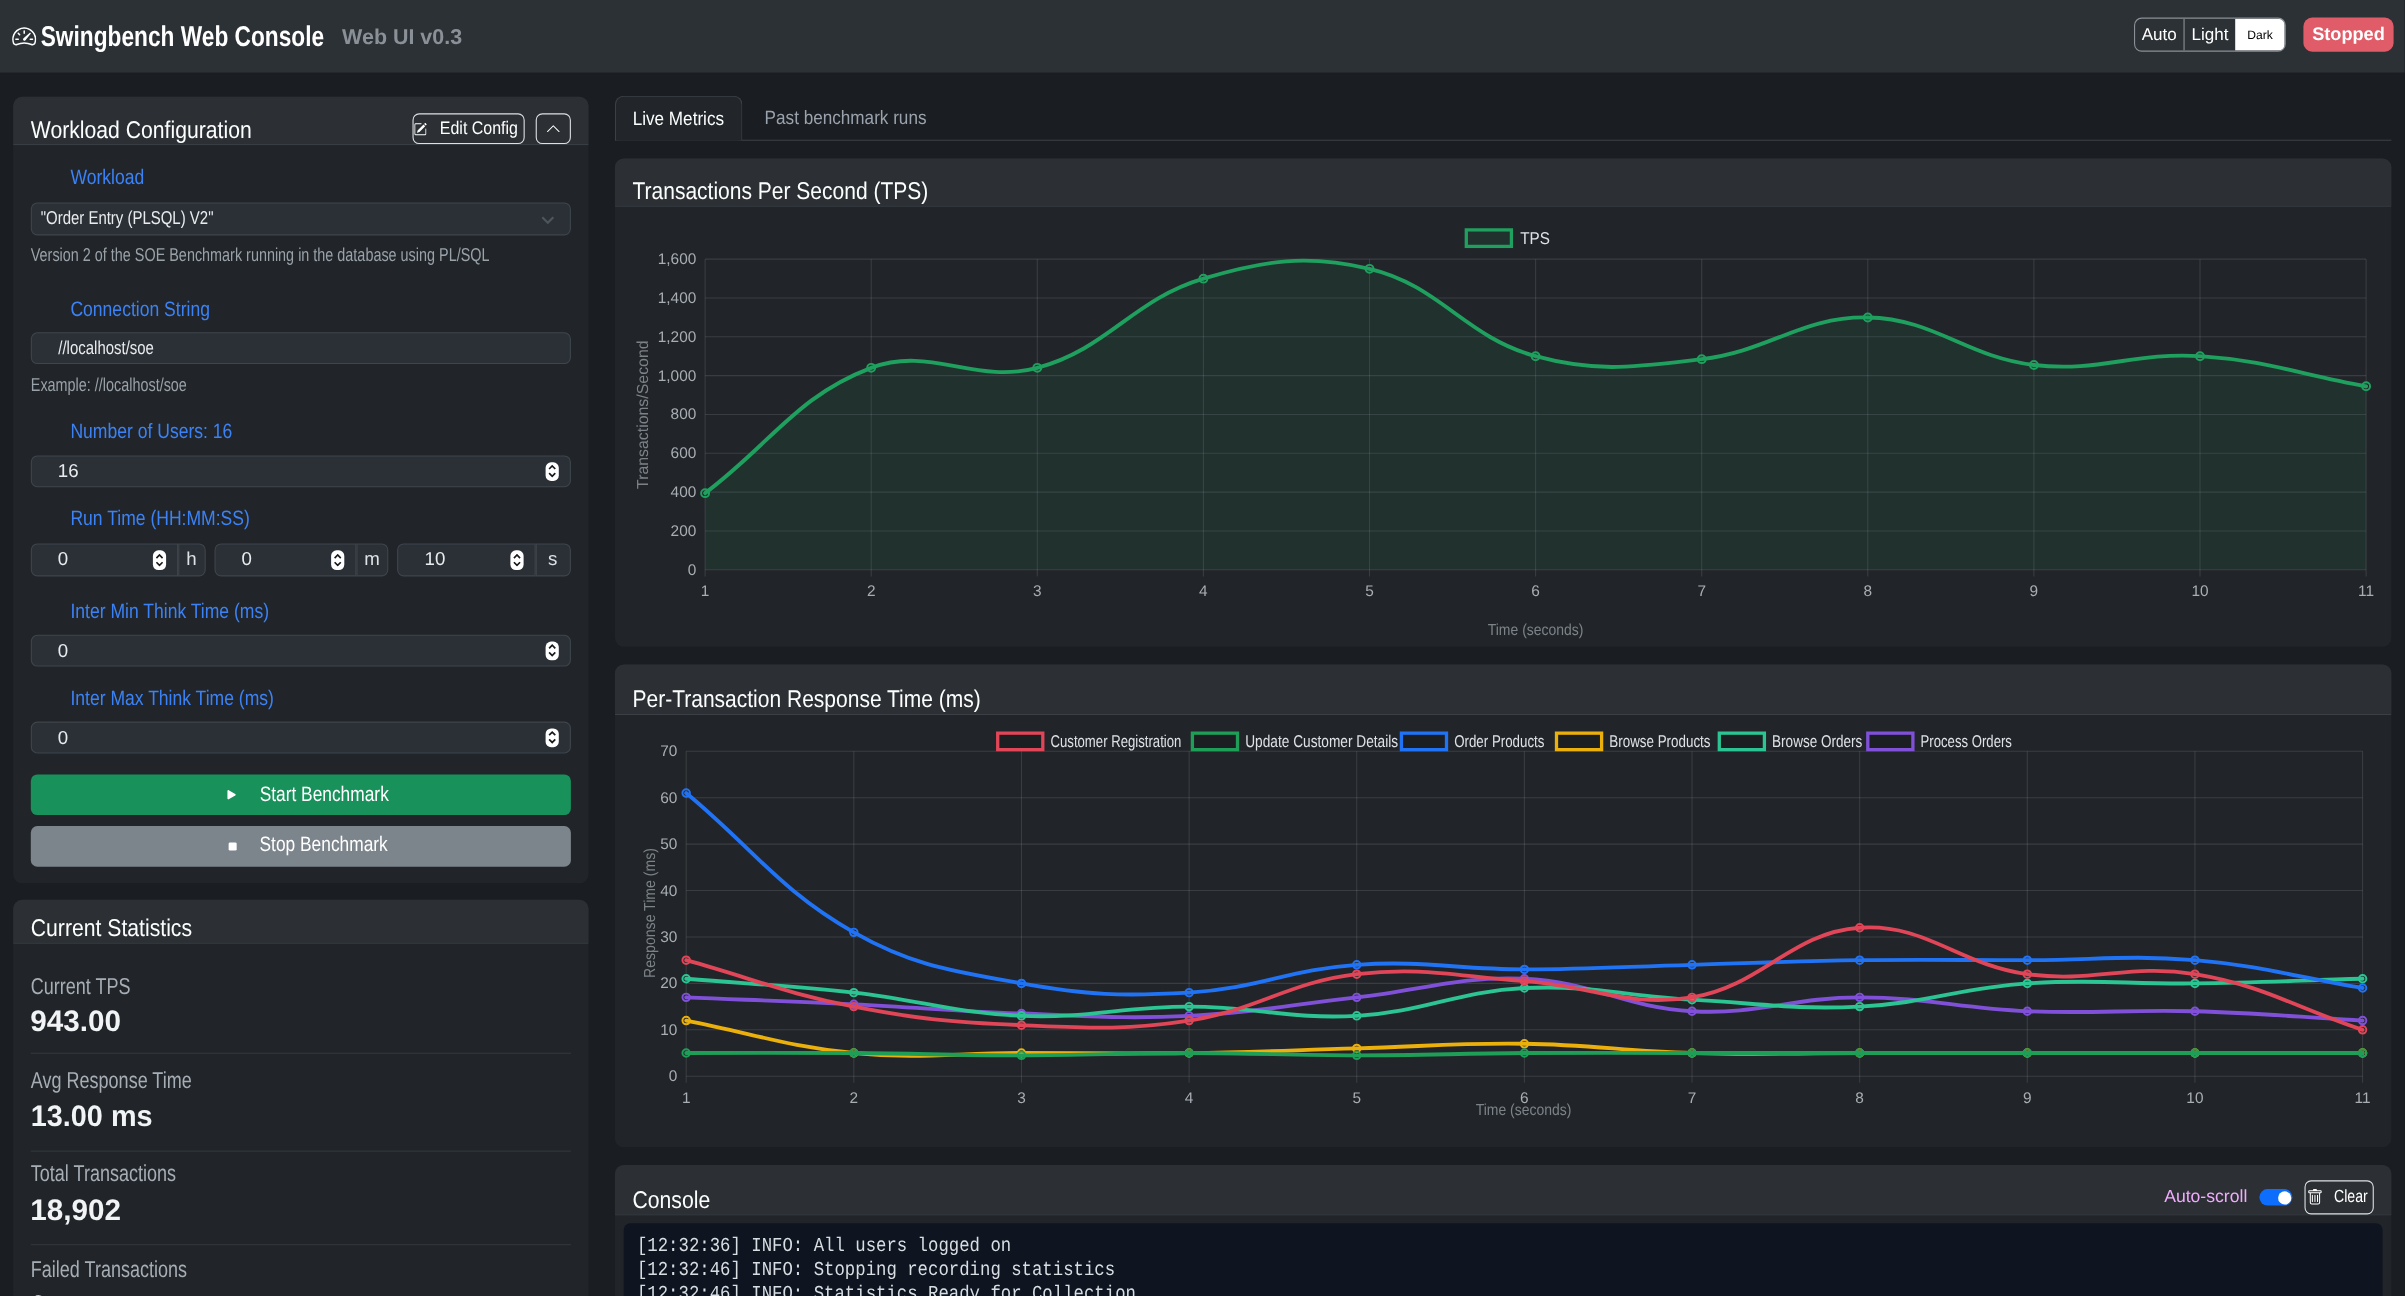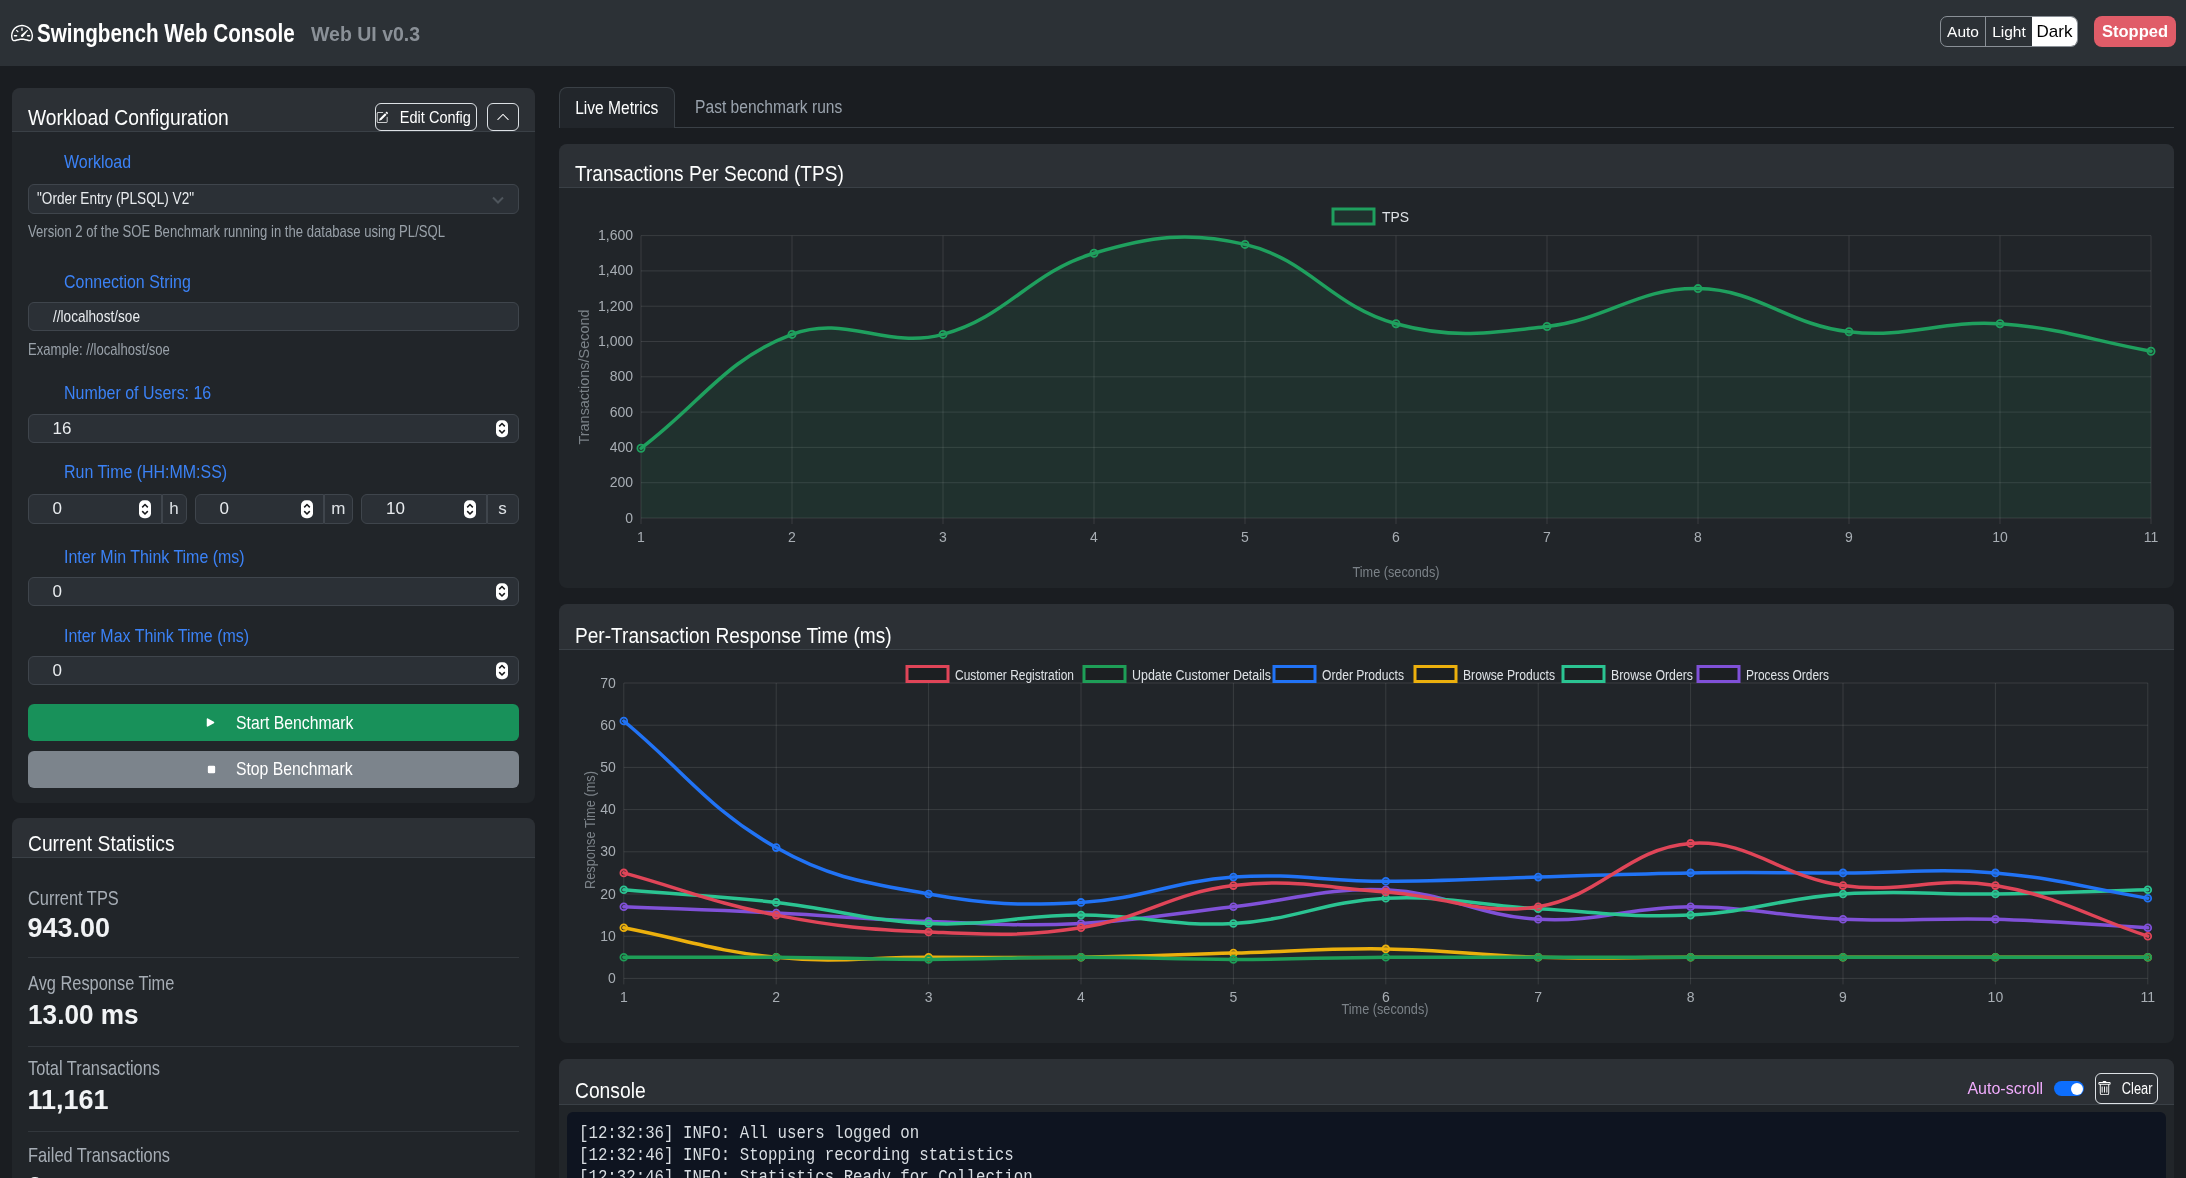--- a/index.html
+++ b/index.html
@@ -28,21 +28,21 @@
 <div class="nav">
   <div style="position:absolute; left:10.5px; top:22px;"><svg width="22" height="22" viewBox="0 0 16 16" fill="#fff">
         <path d="M8 4a.5.5 0 0 1 .5.5V6a.5.5 0 0 1-1 0V4.5A.5.5 0 0 1 8 4zM3.732 5.732a.5.5 0 0 1 .707 0l.915.914a.5.5 0 1 1-.708.708l-.914-.915a.5.5 0 0 1 0-.707zM2 10a.5.5 0 0 1 .5-.5h1.586a.5.5 0 0 1 0 1H2.5A.5.5 0 0 1 2 10zm9.5 0a.5.5 0 0 1 .5-.5h1.5a.5.5 0 0 1 0 1H12a.5.5 0 0 1-.5-.5zm.754-4.246a.389.389 0 0 0-.527-.02L7.547 9.31a.91.91 0 1 0 1.302 1.258l3.434-4.297a.389.389 0 0 0-.029-.518z"></path>
         <path fill-rule="evenodd" d="M0 10a8 8 0 1 1 15.547 2.661c-.442 1.253-1.845 1.602-2.932 1.25C11.309 13.488 9.475 13 8 13c-1.474 0-3.31.488-4.615.911-1.087.352-2.49.003-2.932-1.25A7.988 7.988 0 0 1 0 10zm8-7a7 7 0 0 0-6.603 9.329c.203.575.923.876 1.68.63C4.397 12.533 6.358 12 8 12s3.604.532 4.923.96c.757.245 1.477-.056 1.68-.631A7 7 0 0 0 8 3z"></path>
       </svg></div>
   <div style="position:absolute; left:36.5px; top:18px; height:30px; line-height:30px; font-weight:bold; font-size:26px; color:#fff; white-space:nowrap;"><span class="sx" style="transform:scaleX(0.794);transform-origin:0 50%;">Swingbench Web Console</span></div>
   <div style="position:absolute; left:311px; top:21px; height:26px; line-height:26px; font-weight:bold; font-size:19.5px; color:#8a9097;">Web UI v0.3</div>
   <div style="position:absolute; left:1940px; top:16px; width:138px; height:31px; display:flex; border:1px solid #8a9097; border-radius:7px; overflow:hidden;">
     <div style="flex:0 0 44px; display:flex; align-items:center; justify-content:center; font-size:15.5px; color:#fff;">Auto</div>
     <div style="flex:0 0 47px; display:flex; align-items:center; justify-content:center; font-size:15.5px; color:#fff; border-left:1px solid #8a9097;">Light</div>
-    <div style="flex:1; display:flex; align-items:center; justify-content:center; font-size:17px; background:#fff; color:#000;">Dark</div>
+    <div style="flex:1; display:flex; align-items:center; justify-content:center; font-size:11px; background:#fff; color:#000;">Dark</div>
   </div>
   <div style="position:absolute; left:2094px; top:16px; width:82px; height:31px; background:#e05c68; color:#fff; font-weight:bold; font-size:16.5px; border-radius:8px; display:flex; align-items:center; justify-content:center;">Stopped</div>
 </div>
 
 <div class="card" style="left:12px; top:88px; width:523px; height:715px;">
   <div class="cardhead" style="height:44px; padding:0 16px; justify-content:space-between;">
     <span class="ctitle"><span class="sx" style="transform:scaleX(0.875);transform-origin:0 50%;">Workload Configuration</span></span>
     <span style="display:flex; gap:10px; align-items:center;">
       <span class="obtn" style="width:102px; height:28px; font-size:16.5px; gap:7px; white-space:nowrap;">
           <svg width="17" height="17" viewBox="0 0 16 16" fill="#fff">
@@ -147,21 +147,21 @@
       <span class="ctitle"><span class="sx" style="transform:scaleX(0.875);transform-origin:0 50%;">Current Statistics</span></span>
     </div>
   <div style="position:absolute; left:0; top:40px; right:0; bottom:0;">
     <div class="statlabel" style="top:30px;"><span class="sx" style="transform:scaleX(0.78);transform-origin:0 50%;">Current TPS</span></div>
     <div class="statval" style="top:55px;"><span class="sx" style="transform:scaleX(1.0);transform-origin:0 50%;">943.00</span></div>
     <div class="statdiv" style="top:99px;"></div>
     <div class="statlabel" style="top:115px;"><span class="sx" style="transform:scaleX(0.78);transform-origin:0 50%;">Avg Response Time</span></div>
     <div class="statval" style="top:142px;"><span class="sx" style="transform:scaleX(0.97);transform-origin:0 50%;">13.00 ms</span></div>
     <div class="statdiv" style="top:187.5px;"></div>
     <div class="statlabel" style="top:200px;"><span class="sx" style="transform:scaleX(0.78);transform-origin:0 50%;">Total Transactions</span></div>
-    <div class="statval" style="top:227px;"><span class="sx" style="transform:scaleX(1.0);transform-origin:0 50%;">11,161</span></div>
+    <div class="statval" style="top:227px;"><span class="sx" style="transform:scaleX(1.0);transform-origin:0 50%;">18,902</span></div>
     <div class="statdiv" style="top:272.5px;"></div>
     <div class="statlabel" style="top:287px;"><span class="sx" style="transform:scaleX(0.78);transform-origin:0 50%;">Failed Transactions</span></div>
     <div class="statval" style="top:314px;">0</div>
   </div>
 </div>
 
 <div style="position:absolute; left:559px; top:87px; width:1615px; height:41px; border-bottom:1px solid #3a4046;">
   <div style="position:absolute; left:0; top:0; width:116px; height:41px; background:#22262b;
     border:1px solid #3a4046; border-bottom:none; border-radius:8px 8px 0 0;
     display:flex; align-items:center; justify-content:center;">

